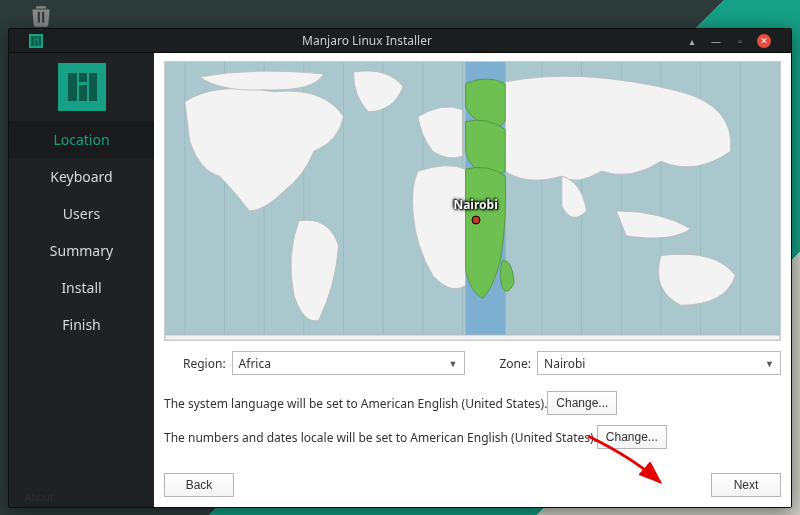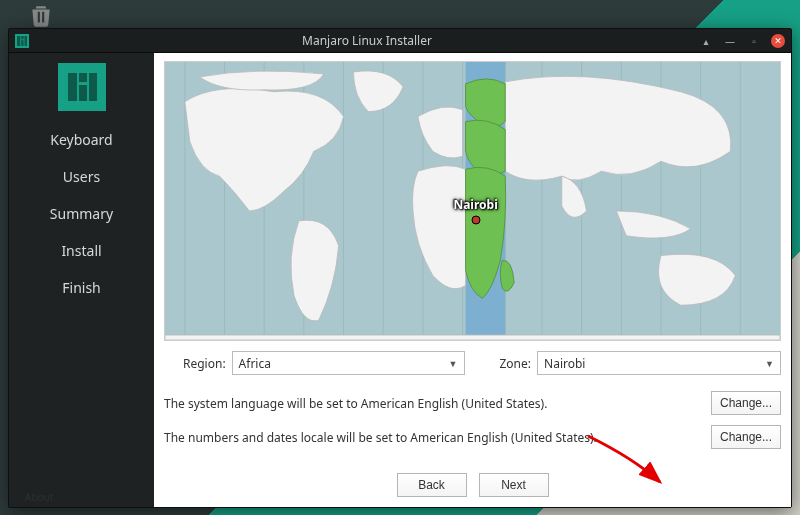--- a/index.html
+++ b/index.html
@@ -29,21 +29,21 @@
     border-radius: 2px;
     display: flex; flex-direction: column;
     box-shadow: 0 4px 20px rgba(0,0,0,0.5);
   }
   .titlebar {
     height: 24px;
     background: #1b1e1f;
     display: flex; align-items: center;
     color: #ccc;
     font-size: 12px;
-    padding: 0 6px;
+    padding: 0 20px;
     border-bottom: 1px solid #0a0c0c;
   }
   .titlebar .app-icon {
     width: 14px; height: 14px;
     background: #16a085;
     margin-right: 6px;
     display: flex; align-items: center; justify-content: center;
   }
   .titlebar .title { flex: 1; text-align: center; }
   .titlebar .winbtns { display: flex; gap: 10px; align-items: center; }
@@ -142,35 +142,35 @@
     background: #fff;
     display: flex; align-items: center; justify-content: space-between;
     padding: 8px 6px;
     font-size: 12px;
     cursor: pointer;
     min-width: 160px;
   }
   .combo .caret { font-size: 9px; color: #555; }
   .info-rows { margin-top: 16px; display: flex; flex-direction: column; gap: 10px; }
   .info-row {
-    display: flex; align-items: center; justify-content: space-between;
+    display: flex; align-items: center; justify-content: flex-start;
   }
   .info-text { font-size: 12px; color: #333; }
   .btn {
     min-width: 70px; height: 24px;
     border: 1px solid #b5b5b5;
     background: linear-gradient(#ffffff,#f4f4f4);
     font-size: 12px;
     color: #333;
     cursor: pointer;
     padding: 0 0;
   }
   .footer-btns {
     margin-top: auto;
-    display: flex; gap: 12px; justify-content: center;
+    display: flex; gap: 12px; justify-content: space-between;
     padding-top: 10px;
   }
   
   .arrow {
     position: absolute;
     pointer-events: none;
   }
 </style>
 </head>
 <body>
@@ -207,20 +207,21 @@
         <div class="logo">
           <svg width="48" height="48" viewBox="0 0 48 48">
             <rect width="48" height="48" fill="#16a085"></rect>
             <rect x="10" y="10" width="9" height="28" fill="#0e5a4a"></rect>
             <rect x="21" y="10" width="8" height="9" fill="#0e5a4a"></rect>
             <rect x="21" y="22" width="8" height="16" fill="#0e5a4a"></rect>
             <rect x="31" y="10" width="8" height="28" fill="#0e5a4a"></rect>
           </svg>
         </div>
       </div>
+      <div class="nav-item active"><span>Location</span></div>
       <div class="nav-item"><span>Keyboard</span></div>
       <div class="nav-item"><span>Users</span></div>
       <div class="nav-item"><span>Summary</span></div>
       <div class="nav-item"><span>Install</span></div>
       <div class="nav-item"><span>Finish</span></div>
       <div class="about-link">About</div>
     </div>
 
     <div class="main">
       <div class="map-wrap">

